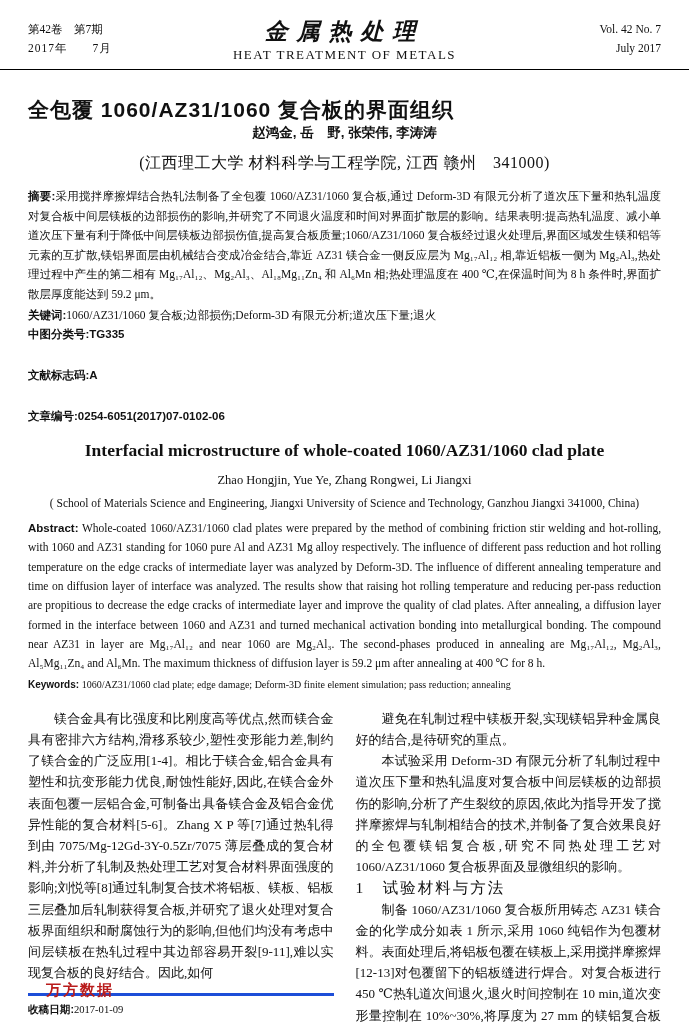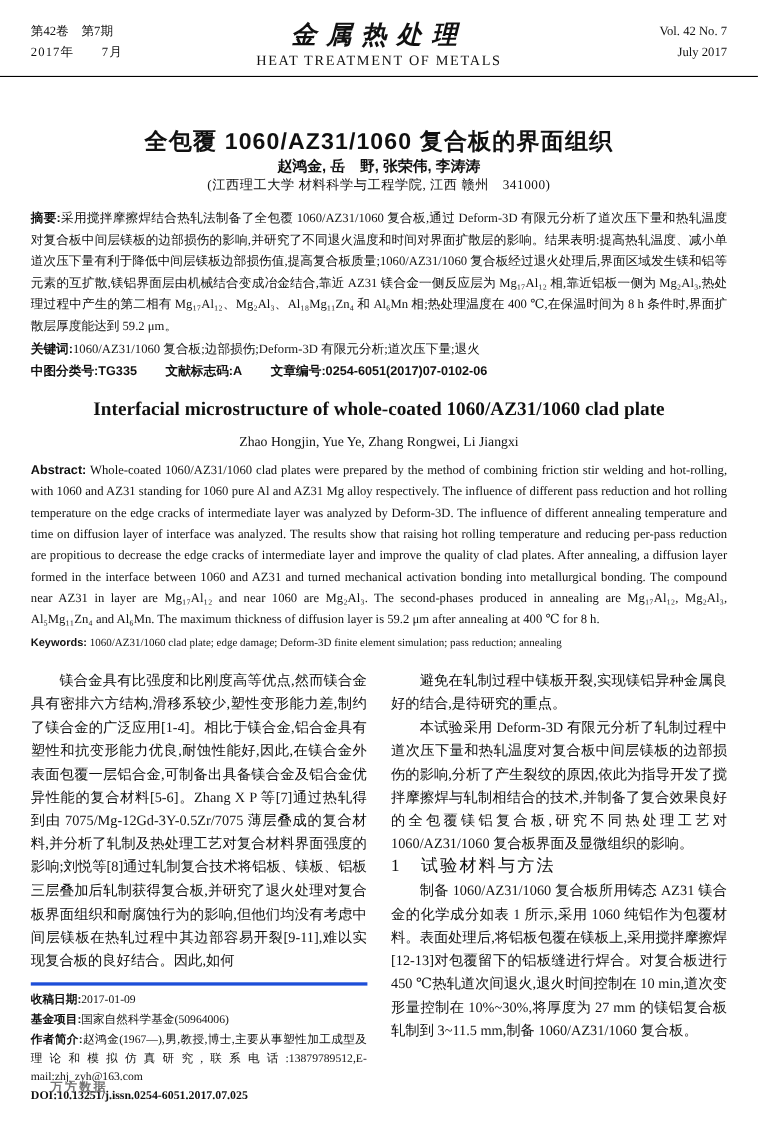--- a/index.html
+++ b/index.html
@@ -11,52 +11,52 @@
   .masthead{display:flex;justify-content:space-between;align-items:flex-start;}
   .mast-left,.mast-right{font-size:11.5px;line-height:19px;width:120px;}
   .mast-right{text-align:right;}
   .mast-center{text-align:center;flex:1;}
   .journal-logo{font-size:23px;font-weight:bold;font-style:italic;letter-spacing:9px;line-height:24px;}
   .journal-en{font-size:13px;letter-spacing:1.5px;margin-top:3px;}
   .mast-line2{letter-spacing:1px;}
   .header-rule{border:none;border-top:1.6px solid #000;margin:6px -28px 0 -28px;}
 
   
-  .title-cn{text-align:center;font-family:"Liberation Sans","DejaVu Sans",sans-serif;
-            font-weight:700;font-size:21px;letter-spacing:1px;margin-top:44px;}
+  .title-cn{text-align:left;font-family:"Liberation Sans","DejaVu Sans",sans-serif;
+            font-weight:700;font-size:21px;letter-spacing:1px;margin-top:26px;}
   .authors-cn{text-align:center;font-family:"Liberation Sans","DejaVu Sans",sans-serif;
               font-weight:700;font-size:13.5px;}
-  .affil-cn{text-align:center;font-size:12px;letter-spacing:.5px;}
+  .affil-cn{text-align:center;font-size:16px;margin-top:11px;letter-spacing:.5px;}
 
   
   .meta-block{margin-top:13px;font-size:11.5px;line-height:19.6px;text-align:justify;}
   .lbl{font-family:"Liberation Sans","DejaVu Sans",sans-serif;font-weight:700;}
   .kw-line{margin-top:1px;}
-  .clc-line{display:flex;gap:26px;margin-top:2px;font-size:11.5px;}
+  .clc-line{display:flex;gap:26px;margin-top:2px;font-size:11.5px;flex-direction:column;}
 
   .title-en{text-align:center;font-size:17.5px;font-weight:700;margin-top:16px;}
   .authors-en{text-align:center;font-size:12.5px;margin-top:12px;}
   .affil-en{text-align:center;font-size:11.5px;margin-top:9px;}
   .abs-en{margin-top:10px;font-size:11.5px;line-height:19.3px;text-align:justify;}
   .kw-en{font-size:10px;line-height:19.3px;margin-top:1px;text-align:justify;}
 
   
   .columns{display:flex;gap:22px;margin-top:14px;}
   .col{width:311px;font-size:13px;line-height:21.2px;text-align:justify;}
   .col p{margin:0;text-indent:2em;}
   .section-h{font-size:15.5px;letter-spacing:2px;margin:14px 0 8px 0;text-indent:0 !important;}
 
   
   .footnote{margin-top:10px;border-top:3px solid #1d4ed8;width:100%;padding-top:5px;
             font-size:10.6px;line-height:16.8px;text-align:justify;}
   .footnote .fn-line{margin:0;text-indent:0;}
   .doi-line{font-weight:700;font-size:10.8px;margin-top:1px;}
 
-  .watermark{position:absolute;left:46px;top:981px;font-size:11px;font-weight:700;
-             color:#737373;font-family:"Liberation Sans","DejaVu Sans",sans-serif;letter-spacing:2px;}
+  .watermark{position:absolute;left:46px;top:981px;font-size:15px;font-weight:700;
+             color:#b91c1c;font-family:"Liberation Sans","DejaVu Sans",sans-serif;letter-spacing:2px;}
 </style>
 </head>
 <body>
 
 <div class="page">
 
   <div class="masthead">
     <div class="mast-left">
       <div>第42卷　第7期</div>
       <div class="mast-line2">2017年　　7月</div>
@@ -80,20 +80,21 @@
   <div class="meta-block kw-line"><span class="lbl">关键词:</span><span>1060/AZ31/1060 复合板;边部损伤;Deform-3D 有限元分析;道次压下量;退火</span></div>
 
   <div class="clc-line">
     <span><span class="lbl">中图分类号:</span><span class="lbl">TG335</span></span>
     <span><span class="lbl">文献标志码:</span><span class="lbl">A</span></span>
     <span><span class="lbl">文章编号:</span><span class="lbl">0254-6051(2017)07-0102-06</span></span>
   </div>
 
   <div class="title-en">Interfacial microstructure of whole-coated 1060/AZ31/1060 clad plate</div>
   <div class="authors-en">Zhao Hongjin, Yue Ye, Zhang Rongwei, Li Jiangxi</div>
+  <div class="affil-en">( School of Materials Science and Engineering, Jiangxi University of Science and Technology, Ganzhou Jiangxi 341000, China)</div>
 
   <div class="abs-en"><span class="lbl">Abstract:</span> <span>Whole-coated 1060/AZ31/1060 clad plates were prepared by the method of combining friction stir welding and hot-rolling, with 1060 and AZ31 standing for 1060 pure Al and AZ31 Mg alloy respectively. The influence of different pass reduction and hot rolling temperature on the edge cracks of intermediate layer was analyzed by Deform-3D. The influence of different annealing temperature and time on diffusion layer of interface was analyzed. The results show that raising hot rolling temperature and reducing per-pass reduction are propitious to decrease the edge cracks of intermediate layer and improve the quality of clad plates. After annealing, a diffusion layer formed in the interface between 1060 and AZ31 and turned mechanical activation bonding into metallurgical bonding. The compound near AZ31 in layer are Mg₁₇Al₁₂ and near 1060 are Mg₂Al₃. The second-phases produced in annealing are Mg₁₇Al₁₂, Mg₂Al₃, Al₅Mg₁₁Zn₄ and Al₆Mn. The maximum thickness of diffusion layer is 59.2 μm after annealing at 400 ℃ for 8 h.</span></div>
   <div class="kw-en"><span class="lbl">Keywords:</span> <span>1060/AZ31/1060 clad plate; edge damage; Deform-3D finite element simulation; pass reduction; annealing</span></div>
 
   <div class="columns">
     <div class="col">
       <p>镁合金具有比强度和比刚度高等优点,然而镁合金具有密排六方结构,滑移系较少,塑性变形能力差,制约了镁合金的广泛应用[1-4]。相比于镁合金,铝合金具有塑性和抗变形能力优良,耐蚀性能好,因此,在镁合金外表面包覆一层铝合金,可制备出具备镁合金及铝合金优异性能的复合材料[5-6]。Zhang X P 等[7]通过热轧得到由 7075/Mg-12Gd-3Y-0.5Zr/7075 薄层叠成的复合材料,并分析了轧制及热处理工艺对复合材料界面强度的影响;刘悦等[8]通过轧制复合技术将铝板、镁板、铝板三层叠加后轧制获得复合板,并研究了退火处理对复合板界面组织和耐腐蚀行为的影响,但他们均没有考虑中间层镁板在热轧过程中其边部容易开裂[9-11],难以实现复合板的良好结合。因此,如何</p>
       <div class="footnote">
         <p class="fn-line"><span class="lbl">收稿日期:</span><span>2017-01-09</span></p>
         <p class="fn-line"><span class="lbl">基金项目:</span><span>国家自然科学基金(50964006)</span></p>

